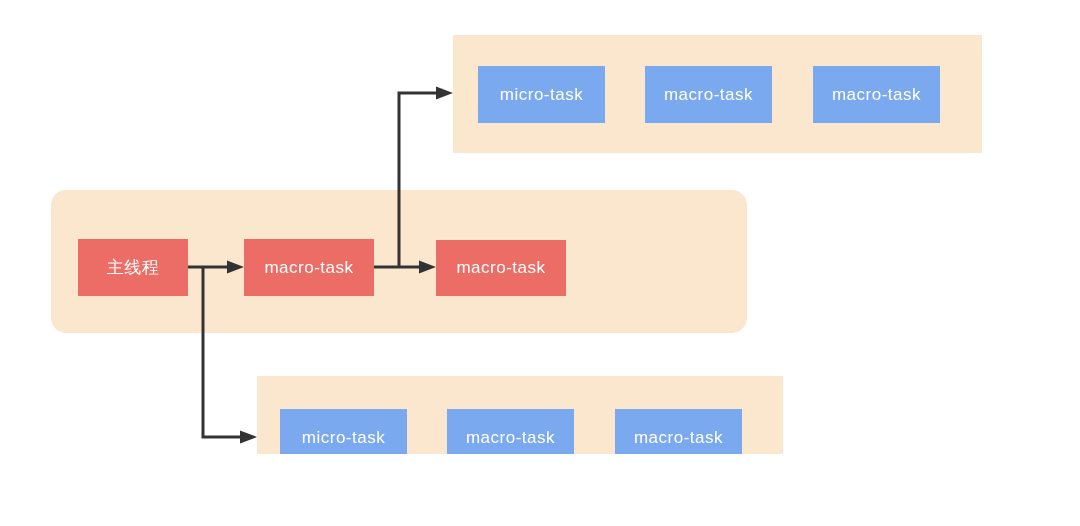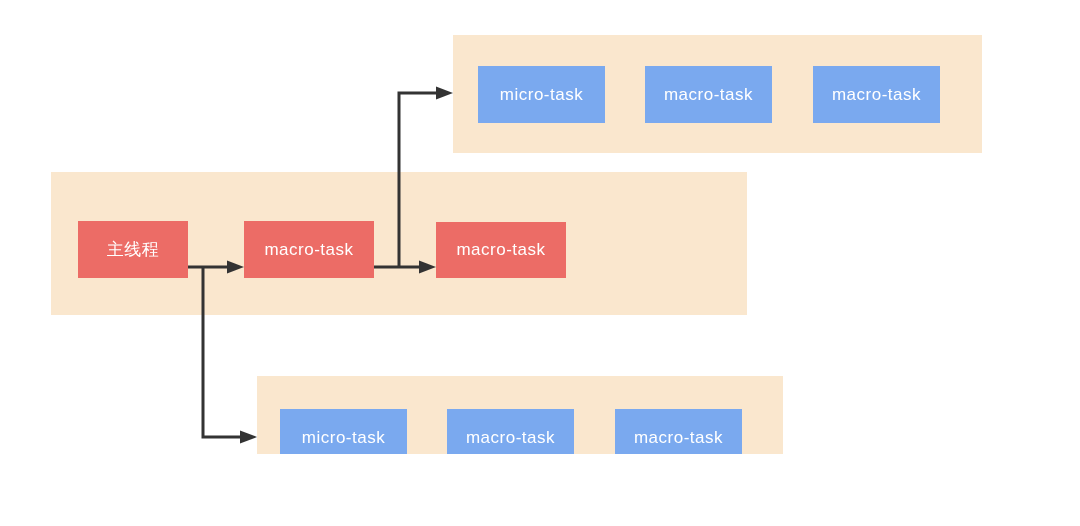--- a/index.html
+++ b/index.html
@@ -9,21 +9,21 @@
     height: 454px;
     background: #ffffff;
     overflow: hidden;
     font-family: "Liberation Sans", "DejaVu Sans", sans-serif;
   }
   .queue {
     position: absolute;
     background: var(--queue-bg, #FAE7CE);
   }
   .queue-top    { left: 453px; top: 35px;  width: 529px; height: 118px; }
-  .queue-main   { left: 51px;  top: 172px; width: 696px; height: 143px; }
+  .queue-main   { left: 51px;  top: 190px; width: 696px; height: 143px; border-radius: 15px; }
   .queue-bottom { left: 257px; top: 376px; width: 526px; height: 121px; }
   .box {
     position: absolute;
     display: flex;
     align-items: center;
     justify-content: center;
     color: var(--box-text, #ffffff);
     font-size: 17px;
     letter-spacing: 0.5px;
     white-space: nowrap;

